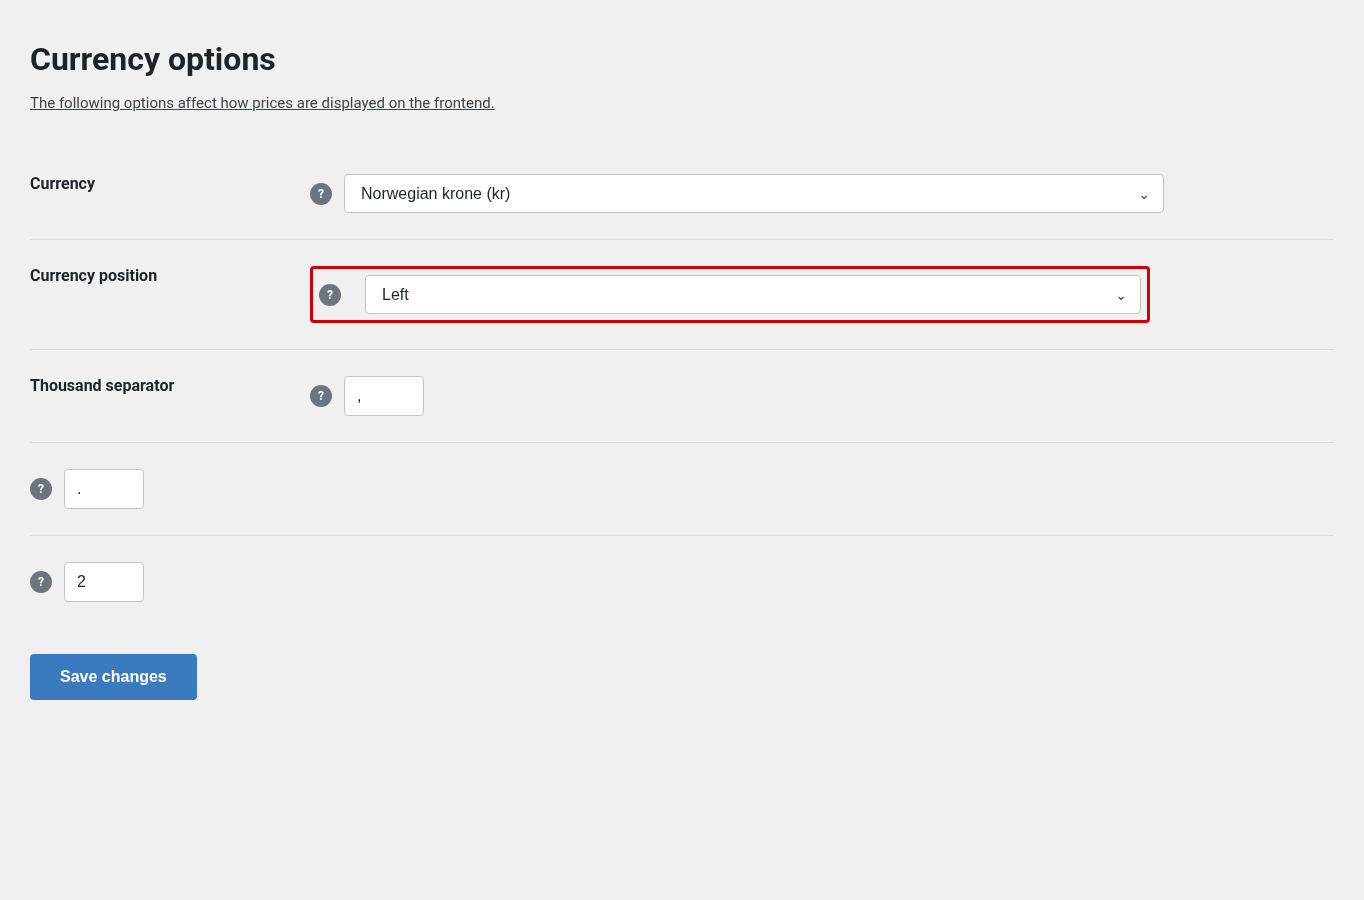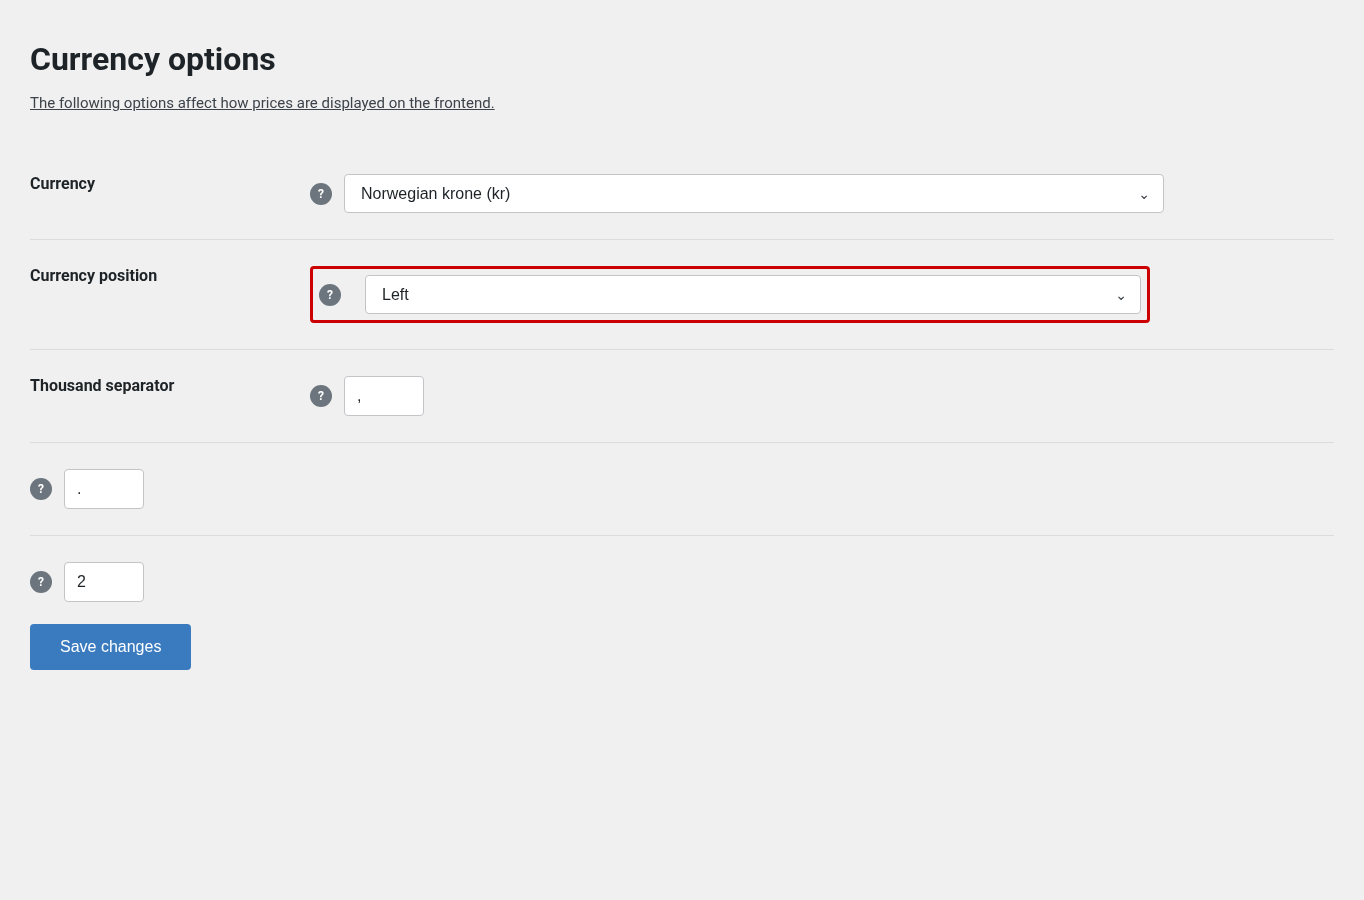--- a/index.html
+++ b/index.html
@@ -124,25 +124,26 @@
       background-color: #fff;
       color: #1d2327;
       outline: none;
     }
 
     .save-button {
       display: inline-block;
       background-color: #3a7bbf;
       color: #fff;
       font-size: 16px;
-      font-weight: 400;
+      font-weight: 700;
       padding: 14px 30px;
       border: none;
       border-radius: 4px;
       cursor: pointer;
+      margin-top: 30px;
     }
 
     .divider {
       height: 1px;
       background-color: #dcdcde;
       margin: 4px 0;
     }
   </style>
 </head>
 <body>

